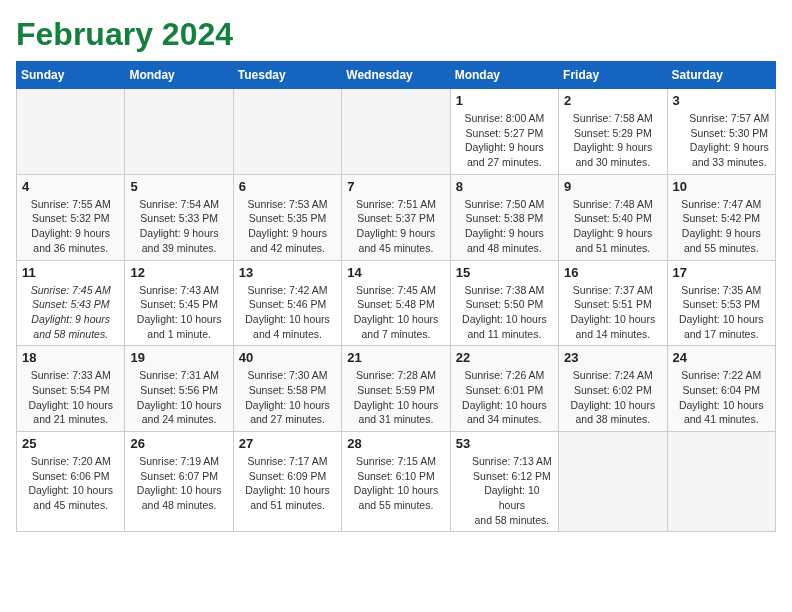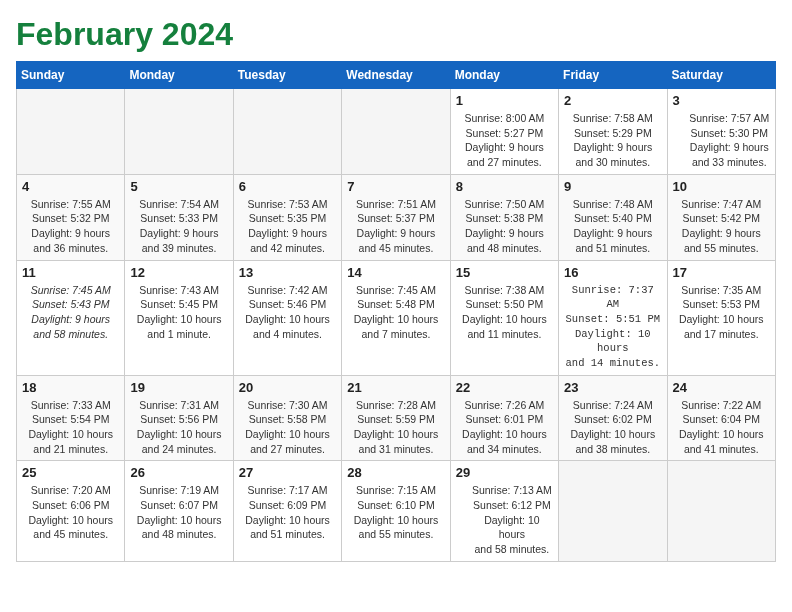--- a/index.html
+++ b/index.html
@@ -211,21 +211,21 @@
         </td>
         <td>
           <div class="day-number">15</div>
           <div class="day-info" style="white-space: pre-line;">Sunrise: 7:38 AM
 Sunset: 5:50 PM
 Daylight: 10 hours
 and 11 minutes.</div>
         </td>
         <td>
           <div class="day-number">16</div>
-          <div class="day-info" style="white-space: pre-line; font-family: Liberation Mono, monospace;">Sunrise: 7:37 AM
+          <div class="day-info" style="white-space: pre-line;">Sunrise: 7:37 AM
 Sunset: 5:51 PM
 Daylight: 10 hours
 and 14 minutes.</div>
         </td>
         <td>
           <div class="day-number">17</div>
           <div class="day-info" style="white-space: pre-line;">Sunrise: 7:35 AM
 Sunset: 5:53 PM
 Daylight: 10 hours
 and 17 minutes.</div>
@@ -240,21 +240,21 @@
 and 21 minutes.</div>
         </td>
         <td>
           <div class="day-number">19</div>
           <div class="day-info" style="white-space: pre-line;">Sunrise: 7:31 AM
 Sunset: 5:56 PM
 Daylight: 10 hours
 and 24 minutes.</div>
         </td>
         <td>
-          <div class="day-number">20</div>
+          <div class="day-number">40</div>
           <div class="day-info" style="white-space: pre-line;">Sunrise: 7:30 AM
 Sunset: 5:58 PM
 Daylight: 10 hours
 and 27 minutes.</div>
         </td>
         <td>
           <div class="day-number">21</div>
           <div class="day-info" style="white-space: pre-line;">Sunrise: 7:28 AM
 Sunset: 5:59 PM
 Daylight: 10 hours
@@ -305,21 +305,21 @@
 and 51 minutes.</div>
         </td>
         <td>
           <div class="day-number">28</div>
           <div class="day-info" style="white-space: pre-line;">Sunrise: 7:15 AM
 Sunset: 6:10 PM
 Daylight: 10 hours
 and 55 minutes.</div>
         </td>
         <td>
-          <div class="day-number">29</div>
+          <div class="day-number">53</div>
           <div class="day-info" style="white-space: pre-line; margin-left: 15px;">Sunrise: 7:13 AM
 Sunset: 6:12 PM
 Daylight: 10 hours
 and 58 minutes.</div>
         </td>
         <td class="empty-cell"></td>
         <td class="empty-cell"></td>
       </tr>
     </tbody>
 </table>

